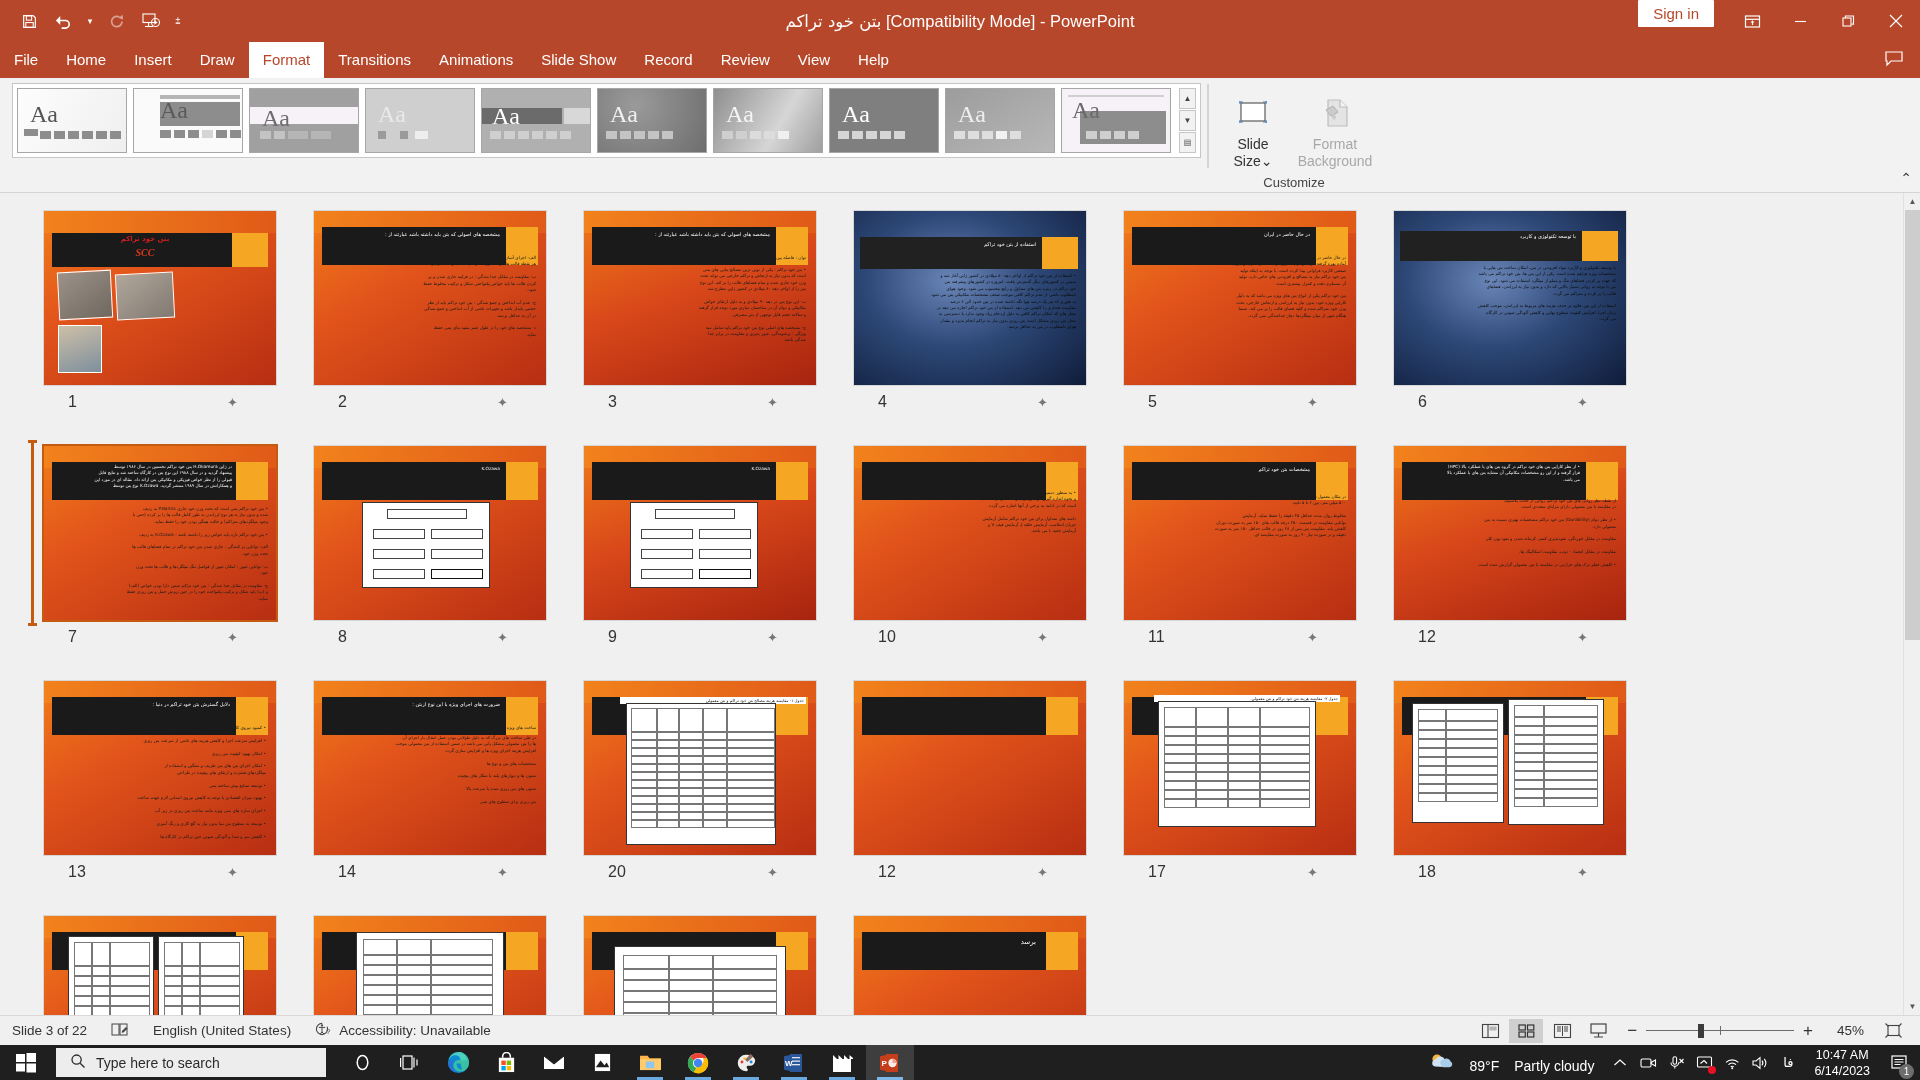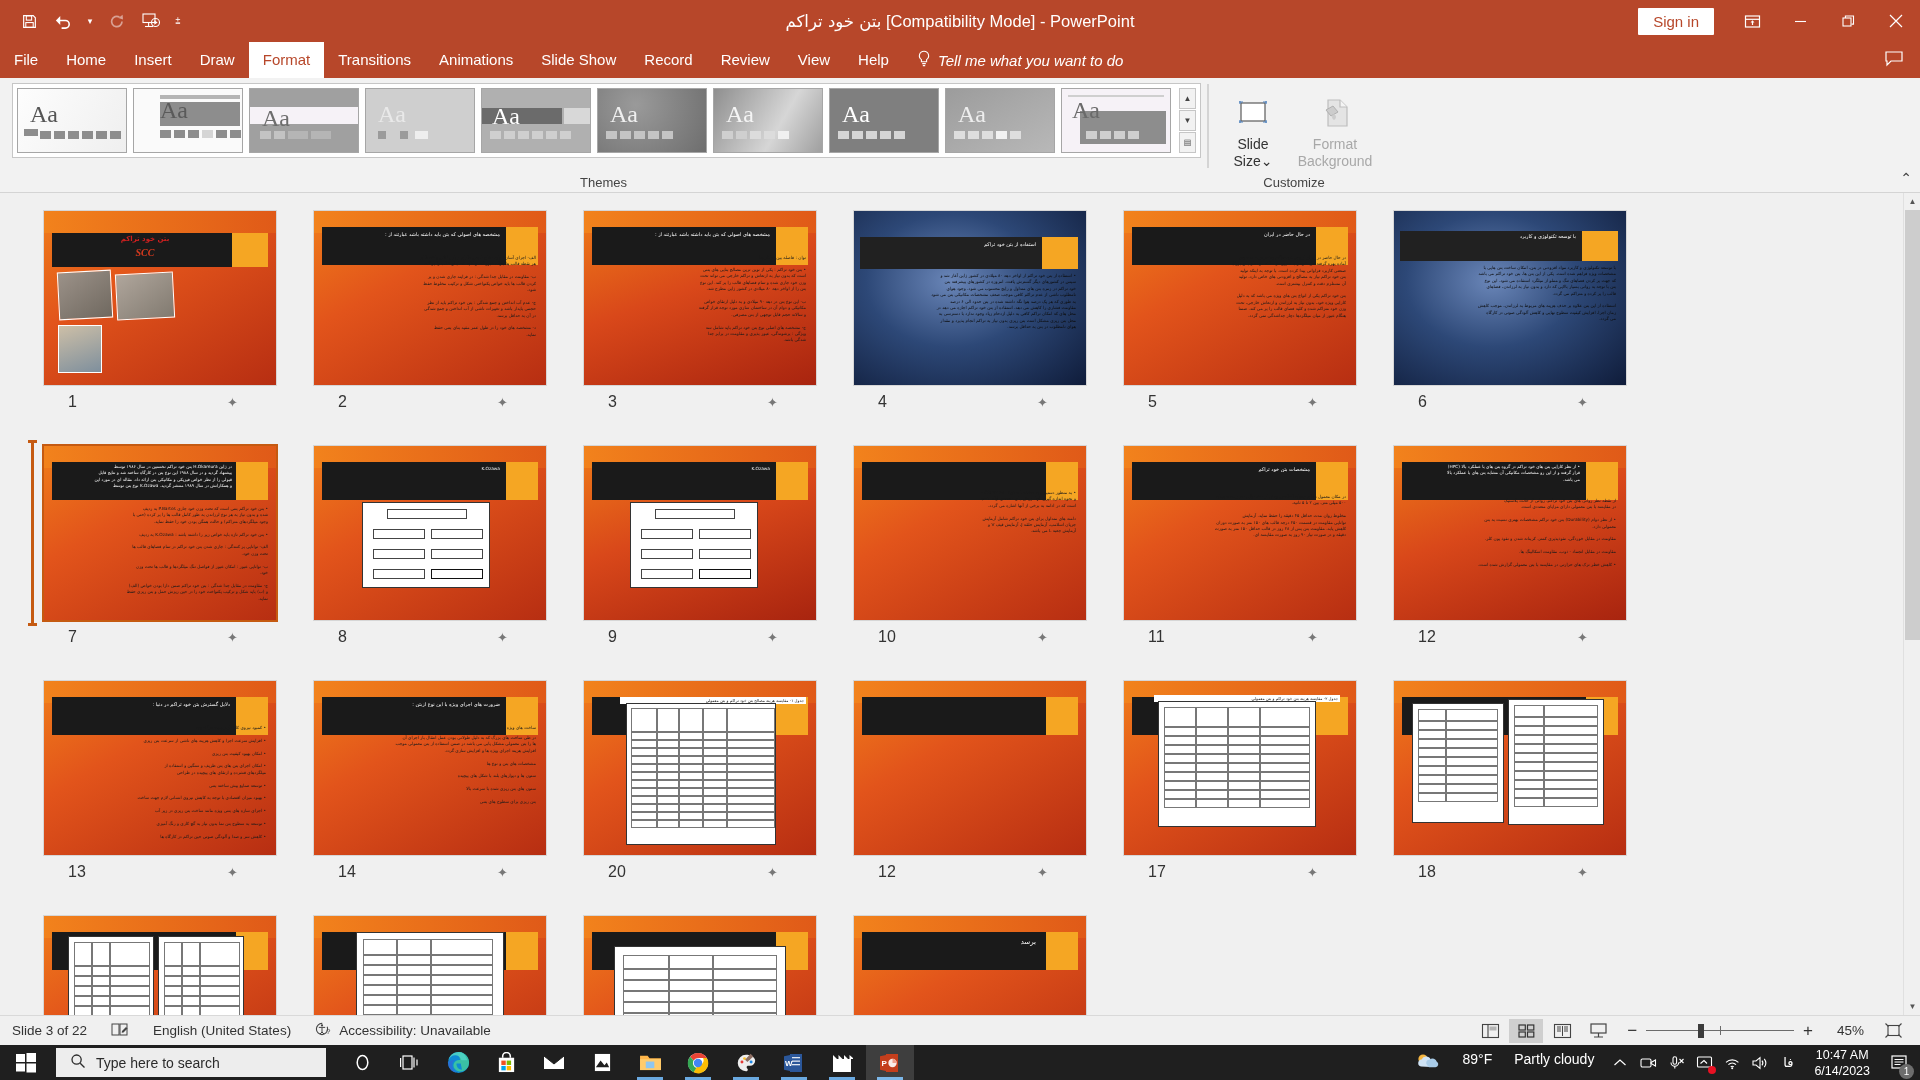--- a/index.html
+++ b/index.html
@@ -23,21 +23,21 @@
     border-radius: 2px;
   }
   .qat-btn svg { display: block; }
   .qat-caret { width: 16px; height: 30px; display:flex; align-items:center; justify-content:center; font-size: 9px; }
   #title-text {
     position: absolute; left: 0; right: 0; text-align: center;
     font-size: 16.5px; line-height: 42px; pointer-events: none;
   }
   #title-text .rtl { font-family: "DejaVu Sans", sans-serif; direction: rtl; unicode-bidi: embed; }
   #win-right {
-    margin-left: auto; display: flex; align-items: center; height: 42px;
+    margin-left: auto; display: flex; align-items: flex-start; height: 42px;
   }
   #signin {
     background: #fff; color: #b7472a; font-size: 15px;
     padding: 5px 15px; margin-right: 14px; border-radius: 1px;
     font-family: "Liberation Sans", sans-serif;
   }
   .win-btn {
     width: 48px; height: 42px; display: flex; align-items: center; justify-content: center;
   }
 
@@ -225,21 +225,21 @@
     position: relative;
   }
   .tbapp.running::after {
     content:''; position:absolute; bottom: 0; left: 11px; width: 26px; height: 3px;
     background: #6aa9e0;
   }
   .tbapp.active { background: rgba(255,255,255,0.14); }
   .tbapp.active::after { background: #7cb7e8; }
   #tray { margin-left: auto; display:flex; align-items:center; color:#fff; font-size:13.5px; gap: 0; padding-right: 4px; }
   .tray-ico { width: 28px; height: 35px; display:flex; align-items:center; justify-content:center; }
-  #weather { display:flex; align-items:flex-start; gap: 22px; padding-right: 12px; font-size: 14px; }
+  #weather { display:flex; align-items:flex-end; gap: 15px; padding-right: 12px; font-size: 14px; }
   #clock { text-align: center; line-height: 16px; font-size: 12.5px; padding: 0 12px; }
   #notif { width: 34px; height: 35px; display:flex; align-items:center; justify-content:center; position:relative; }
   #notif .badge {
     position:absolute; right: 2px; bottom: 1px; width: 15px; height: 15px;
     border-radius: 50%; background:#6d6d6d; color:#fff; font-size:10px;
     display:flex; align-items:center; justify-content:center;
   }
 
   
   #vscroll {
@@ -329,29 +329,20 @@
   <div class="tab">Insert</div>
   <div class="tab">Draw</div>
   <div class="tab active">Format</div>
   <div class="tab">Transitions</div>
   <div class="tab">Animations</div>
   <div class="tab">Slide Show</div>
   <div class="tab">Record</div>
   <div class="tab">Review</div>
   <div class="tab">View</div>
   <div class="tab">Help</div>
-  <div id="tellme">
-    <span>
-      <svg width="14" height="18" viewBox="0 0 14 18">
-          <path d="M7 1.2a4.6 4.6 0 0 0-2.6 8.4v2.1h5.2V9.6A4.6 4.6 0 0 0 7 1.2z" fill="none" stroke="#fff" stroke-width="1.1"></path>
-          <path d="M5.2 13.6h3.6M5.8 15.6h2.4" stroke="#fff" stroke-width="1.1"></path>
-        </svg>
-    </span>
-    <span>Tell me what you want to do</span>
-  </div>
   <div id="tabbar-right">
     <span>
       <svg width="20" height="17" viewBox="0 0 20 17">
           <path d="M2 2h16v9H7l-4 4V11H2z" fill="none" stroke="#fff" stroke-width="1.2"></path>
         </svg>
     </span>
   </div>
 </div>
 
 <div id="ribbon">
@@ -475,21 +466,20 @@
             <i style="background:#cfcfcf"></i>
           </div>
       </div>
 
       <div class="gal-scroll">
         <div>▲</div>
         <div>▼</div>
         <div>▤</div>
       </div>
     </div>
-    <div class="rgroup-label">Themes</div>
   </div>
 
   <div class="rgroup-sep"></div>
 
 
   <div class="rgroup-sep"></div>
 
   <div class="rgroup" id="customize">
     <div id="customize-row">
       <div class="big-btn">

